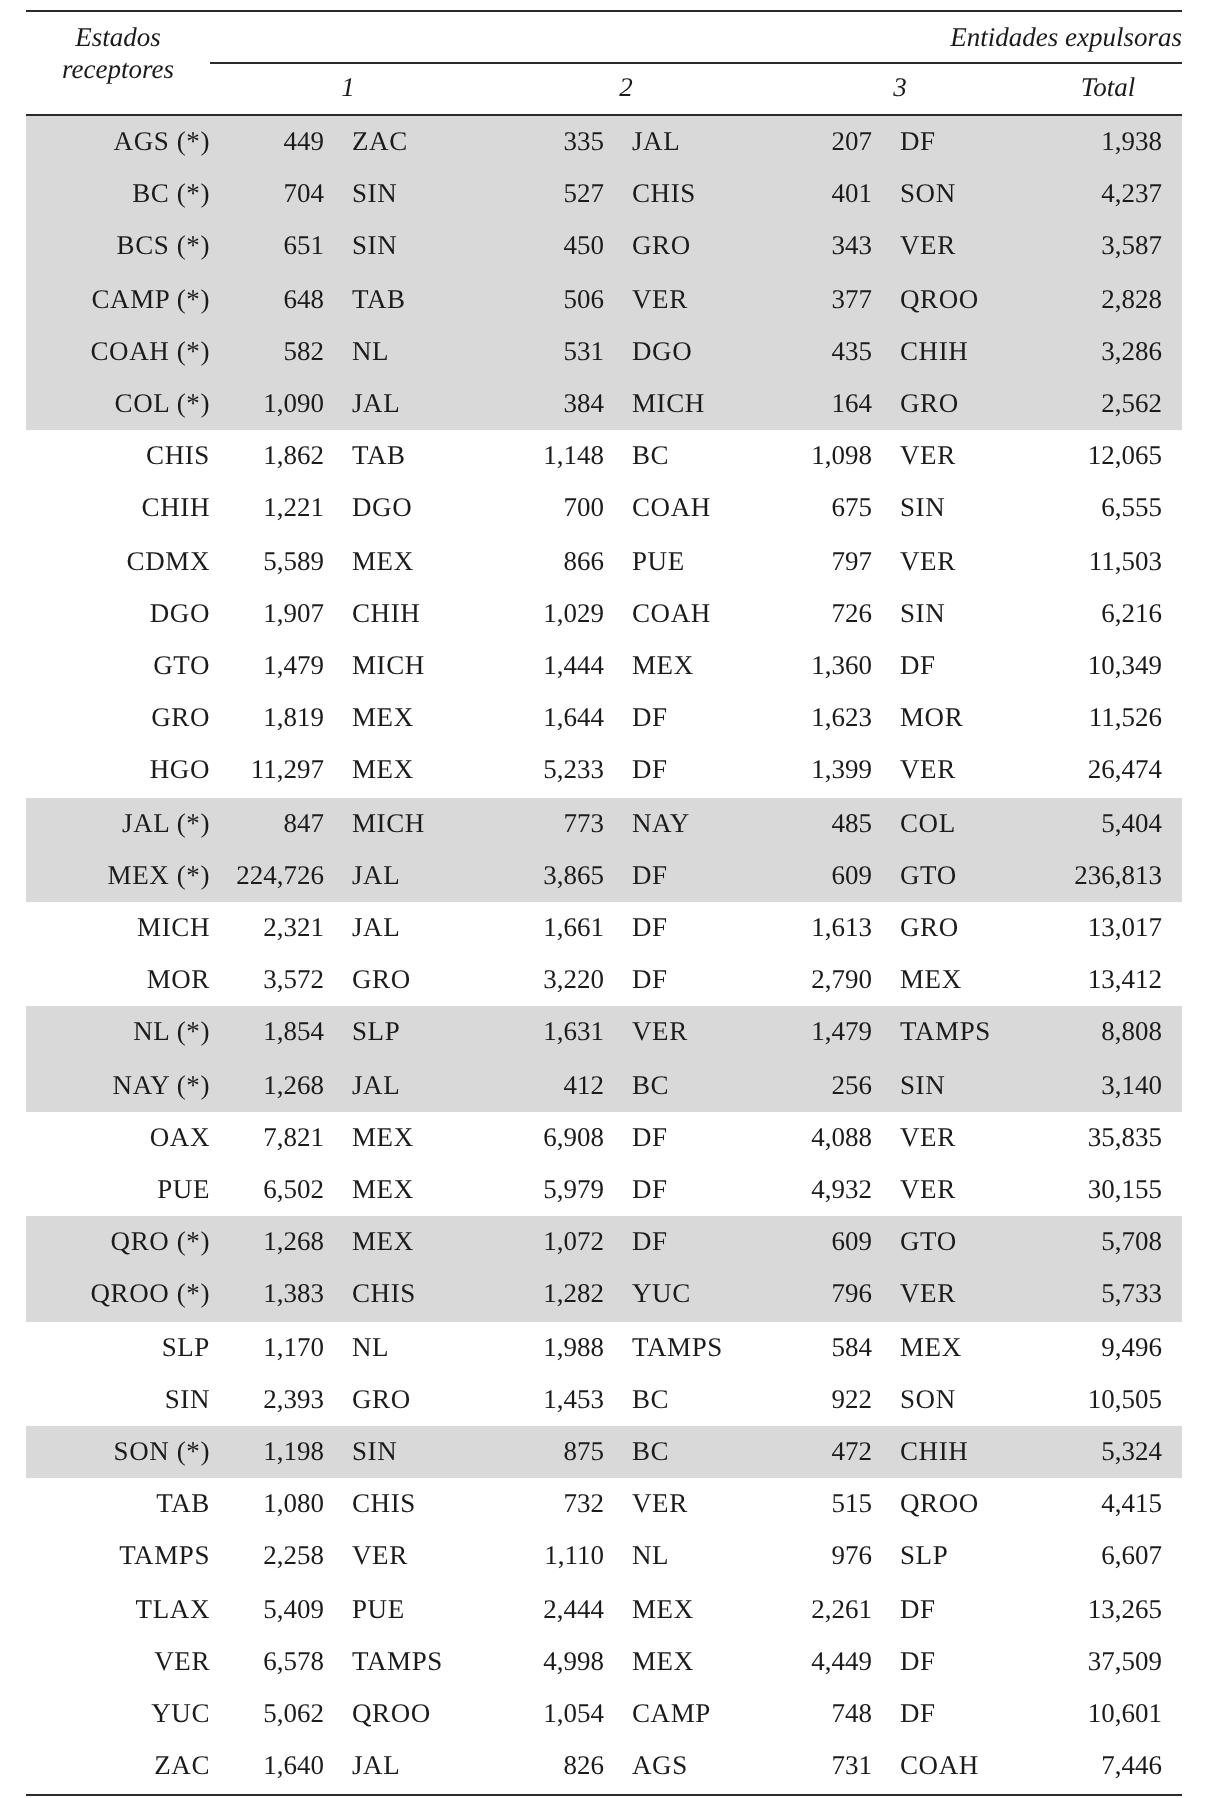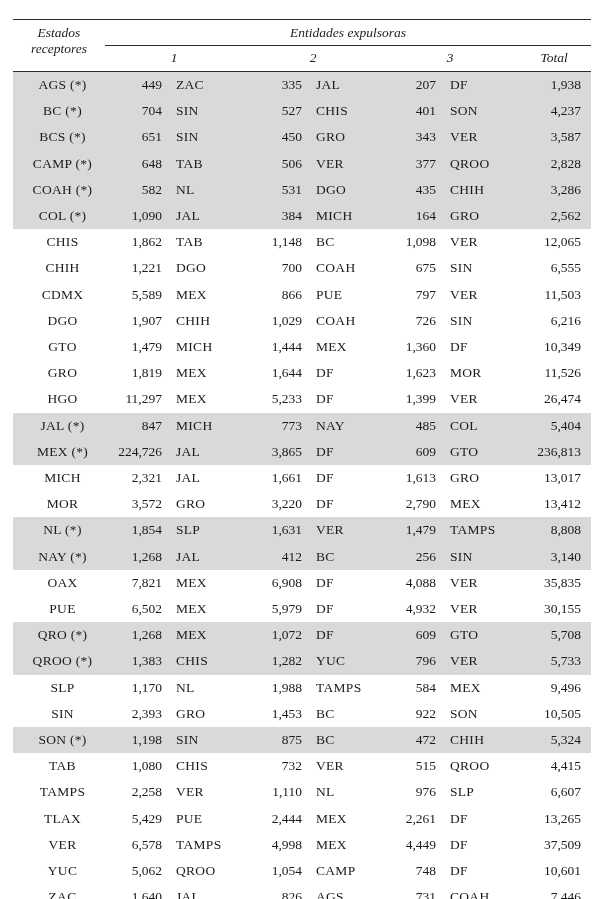--- a/index.html
+++ b/index.html
@@ -5,21 +5,21 @@
   html, body {
     margin: 0;
     padding: 0;
     background: #ffffff;
   }
   .page {
     position: relative;
     width: 604px;
     height: 899px;
     box-sizing: border-box;
-    padding: 19px 13px 0 13px;
+    padding: 5px 13px 0 13px;
     background: #ffffff;
     font-family: "Liberation Serif", "DejaVu Serif", serif;
     color: var(--text-color, #1b1b1b);
     overflow: hidden;
   }
   table.mig {
     width: 100%;
     border-collapse: collapse;
     border-top: 1.4px solid var(--border-color, #2b2b2b);
     border-bottom: 1.4px solid var(--border-color, #2b2b2b);
@@ -40,39 +40,39 @@
     font-size: 13.5px;
     line-height: 16px;
     vertical-align: top;
     padding: 5px 0 4px 0;
   }
   th.h-receptores {
     text-align: center;
     border-bottom: 1px solid var(--border-color, #2b2b2b);
   }
   th.h-expulsoras {
-    text-align: center;
+    text-align: right;
     border-bottom: 1px solid var(--border-color, #2b2b2b);
   }
   thead tr.subhead th {
     border-bottom: 1px solid var(--border-color, #2b2b2b);
     padding: 4px 0 5px 0;
   }
   th.h-rank { text-align: center; }
   th.h-total { text-align: center; padding-right: 12px; margin-top: 43px; }
 
   tbody td {
     font-size: 13.5px;
     line-height: 16.2px;
     padding: 5px 0;
     white-space: nowrap;
     overflow: hidden;
   }
   td.c-state {
-    text-align: center;
+    text-align: right;
     padding-left: 7px;
     letter-spacing: 0.3px;
     margin-top: 24px;
   }
   td.c-num {
     text-align: right;
     padding-right: 5px;
   }
   td.c-abbr {
     text-align: left;
@@ -389,21 +389,21 @@
     <td class="c-num">2,258</td>
     <td class="c-abbr">VER</td>
     <td class="c-num">1,110</td>
     <td class="c-abbr">NL</td>
     <td class="c-num">976</td>
     <td class="c-abbr">SLP</td>
     <td class="c-num c-total">6,607</td>
   </tr>
         <tr>
     <td class="c-state">TLAX</td>
-    <td class="c-num">5,429</td>
+    <td class="c-num">5,409</td>
     <td class="c-abbr">PUE</td>
     <td class="c-num">2,444</td>
     <td class="c-abbr">MEX</td>
     <td class="c-num">2,261</td>
     <td class="c-abbr">DF</td>
     <td class="c-num c-total">13,265</td>
   </tr>
         <tr>
     <td class="c-state">VER</td>
     <td class="c-num">6,578</td>

